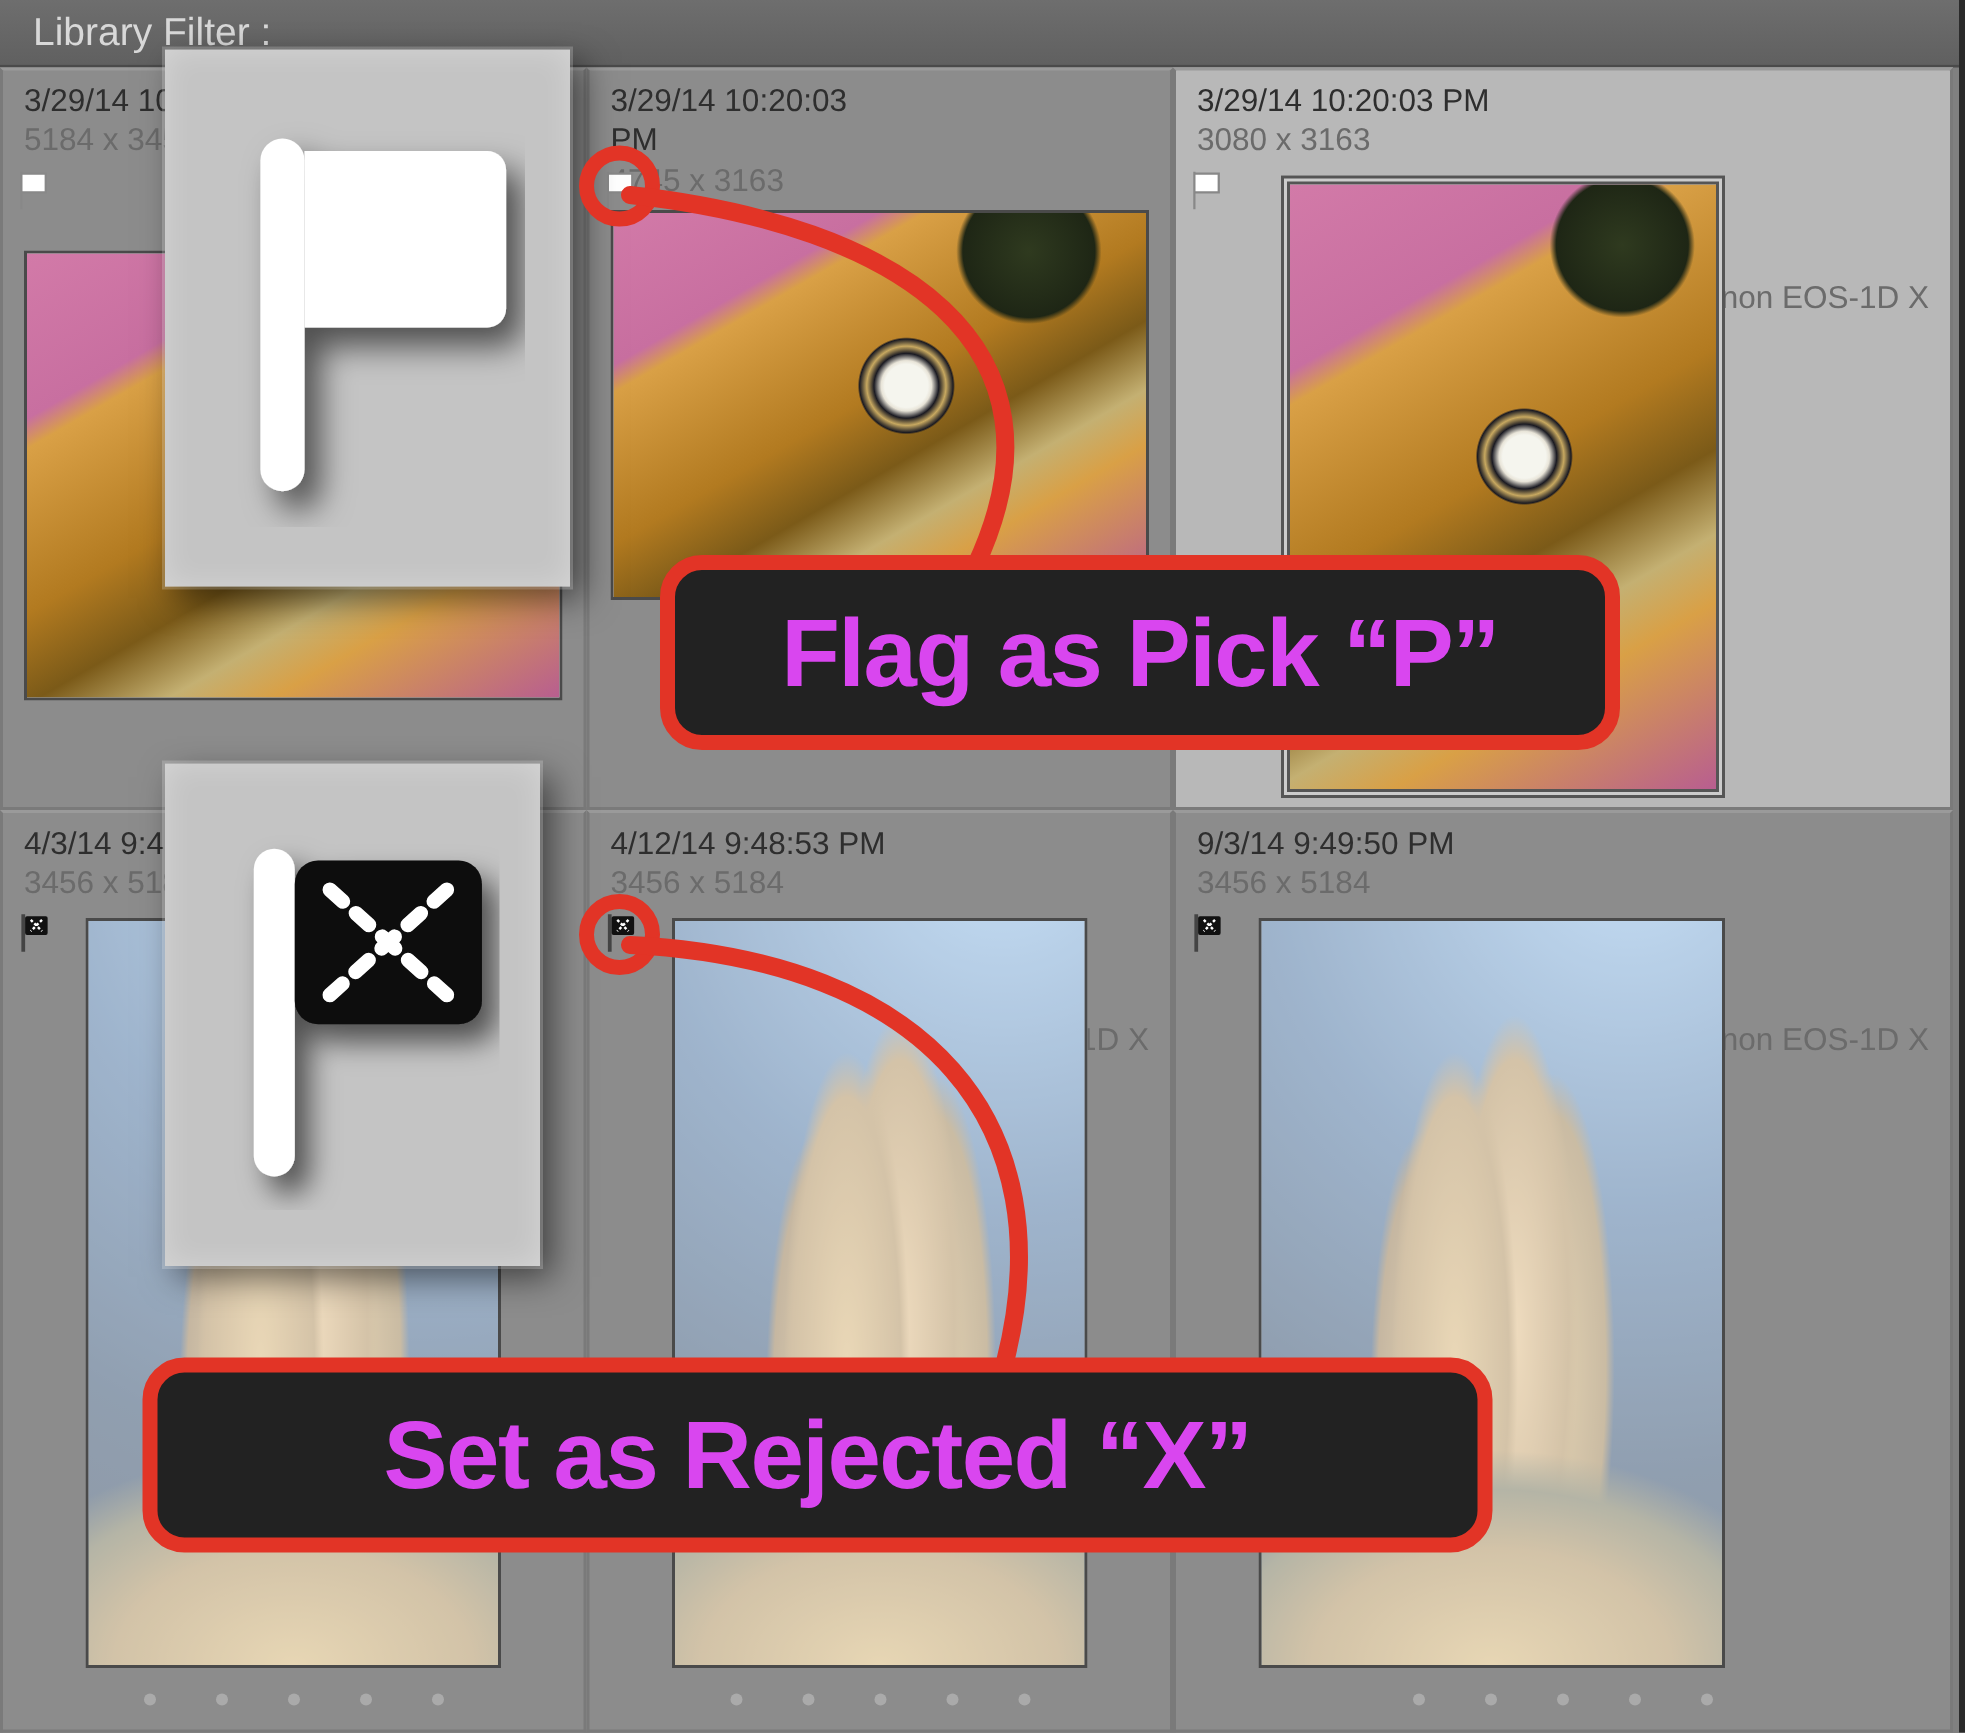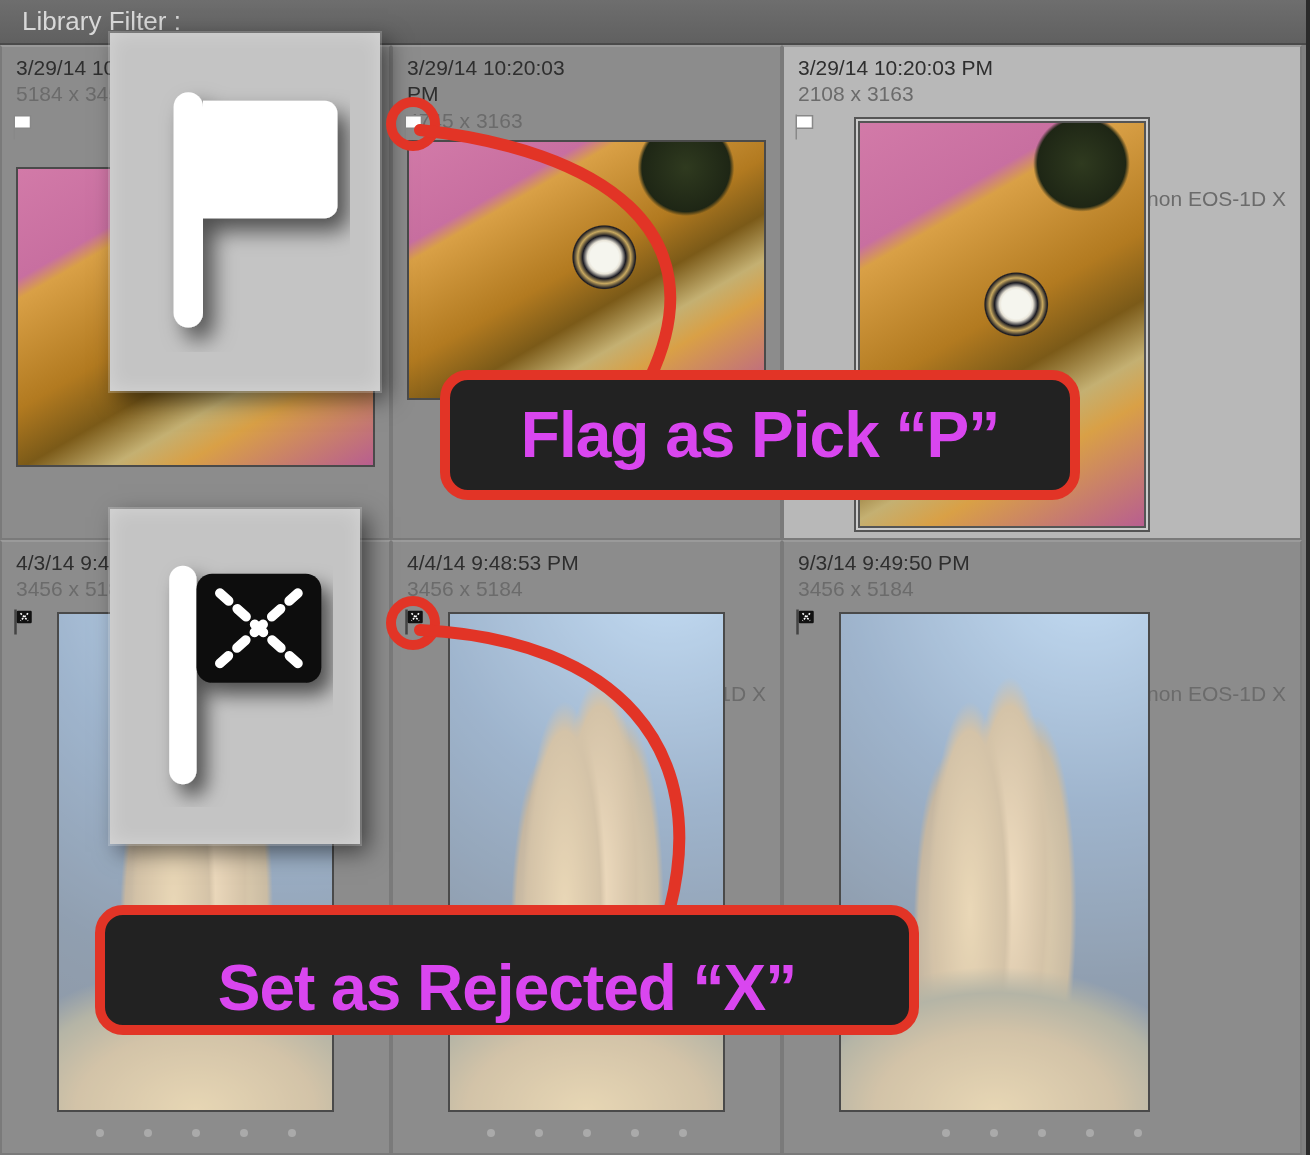--- a/index.html
+++ b/index.html
@@ -176,21 +176,21 @@
     </div>
     <div class="thumb" style="top:93px; height:260px;">
         <div class="turtle"></div>
       </div>
   </div>
 
   <div class="cell selected" style="left:782px; top:0; width:520px; height:495px;">
     <div class="meta">
       <div class="left">
         <div>3/29/14 10:20:03 PM</div>
-        <div class="dim">2108 x 3163</div>
+        <div class="dim">3080 x 3163</div>
       </div>
       <div class="right">
         <div>&nbsp;</div>
         <div>Canon EOS-1D X</div>
       </div>
     </div>
     <div class="flag-small">
       <svg viewBox="0 0 20 24">
           <path d="M3 2v20M3 3h13v10H3" fill="#fff" stroke="#888" stroke-width="1.2"></path>
         </svg>
@@ -226,21 +226,21 @@
         <span></span>
         <span></span>
         <span></span>
         <span></span>
       </div>
   </div>
 
   <div class="cell rejected" style="left:391px; top:495px; width:391px; height:615px;">
     <div class="meta">
       <div class="left">
-        <div>4/4/14 9:48:53 PM</div>
+        <div>4/12/14 9:48:53 PM</div>
         <div class="dim">3456 x 5184</div>
       </div>
       <div class="right">
         <div>&nbsp;</div>
         <div>Canon EOS-1D X</div>
       </div>
     </div>
     <div class="flag-small">
       <svg viewBox="0 0 20 24">
           <rect x="3" y="2" width="2" height="20" fill="#444"></rect>
@@ -329,15 +329,15 @@
 <svg class="arc" style="left:400px; top:110px; width:420px; height:300px;" viewBox="0 0 420 300">
   <path d="M20 20 C 200 40, 320 120, 250 268" fill="none" stroke="#e23426" stroke-width="12" stroke-linecap="round"></path>
 </svg>
 <svg class="arc" style="left:400px; top:610px; width:360px; height:320px;" viewBox="0 0 360 320">
   <path d="M20 20 C 220 30, 310 140, 270 298" fill="none" stroke="#e23426" stroke-width="12" stroke-linecap="round"></path>
 </svg>
 
 <div class="callout-box" style="left:440px; top:370px; width:640px; height:130px; font-size:64px;">
   <span>Flag as Pick “P”</span>
 </div>
-<div class="callout-box" style="left:95px; top:905px; width:824px; height:130px; font-size:64px;align-items:flex-end;">
+<div class="callout-box" style="left:95px; top:905px; width:900px; height:130px; font-size:64px;">
   <span>Set as Rejected “X”</span>
 </div>
 
 </body></html>

